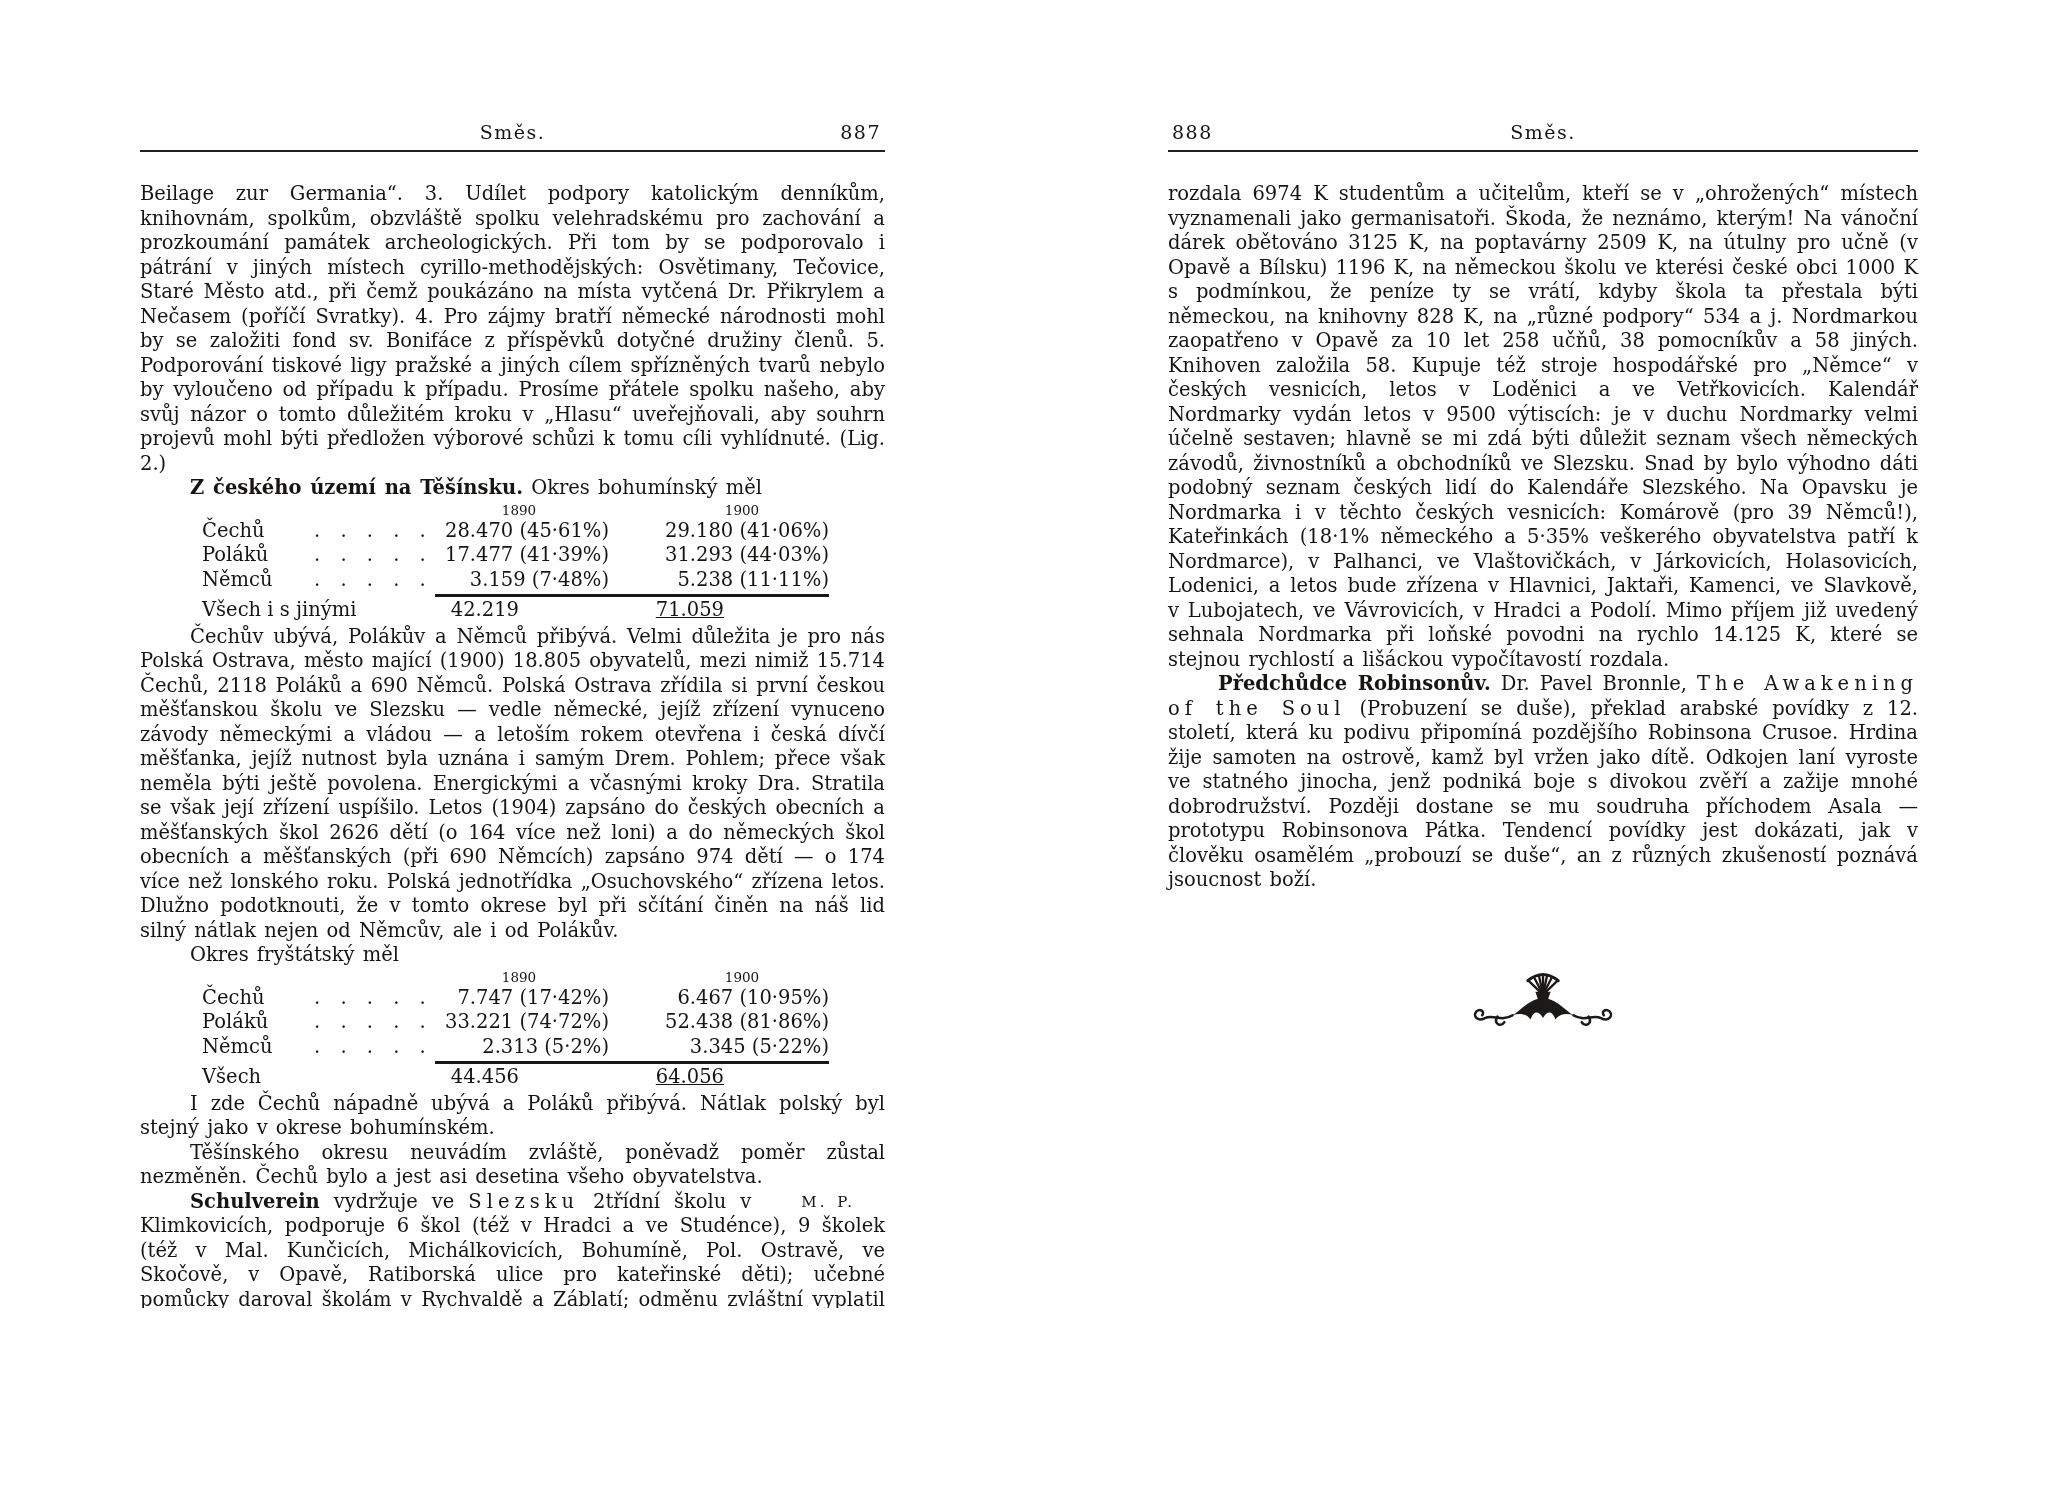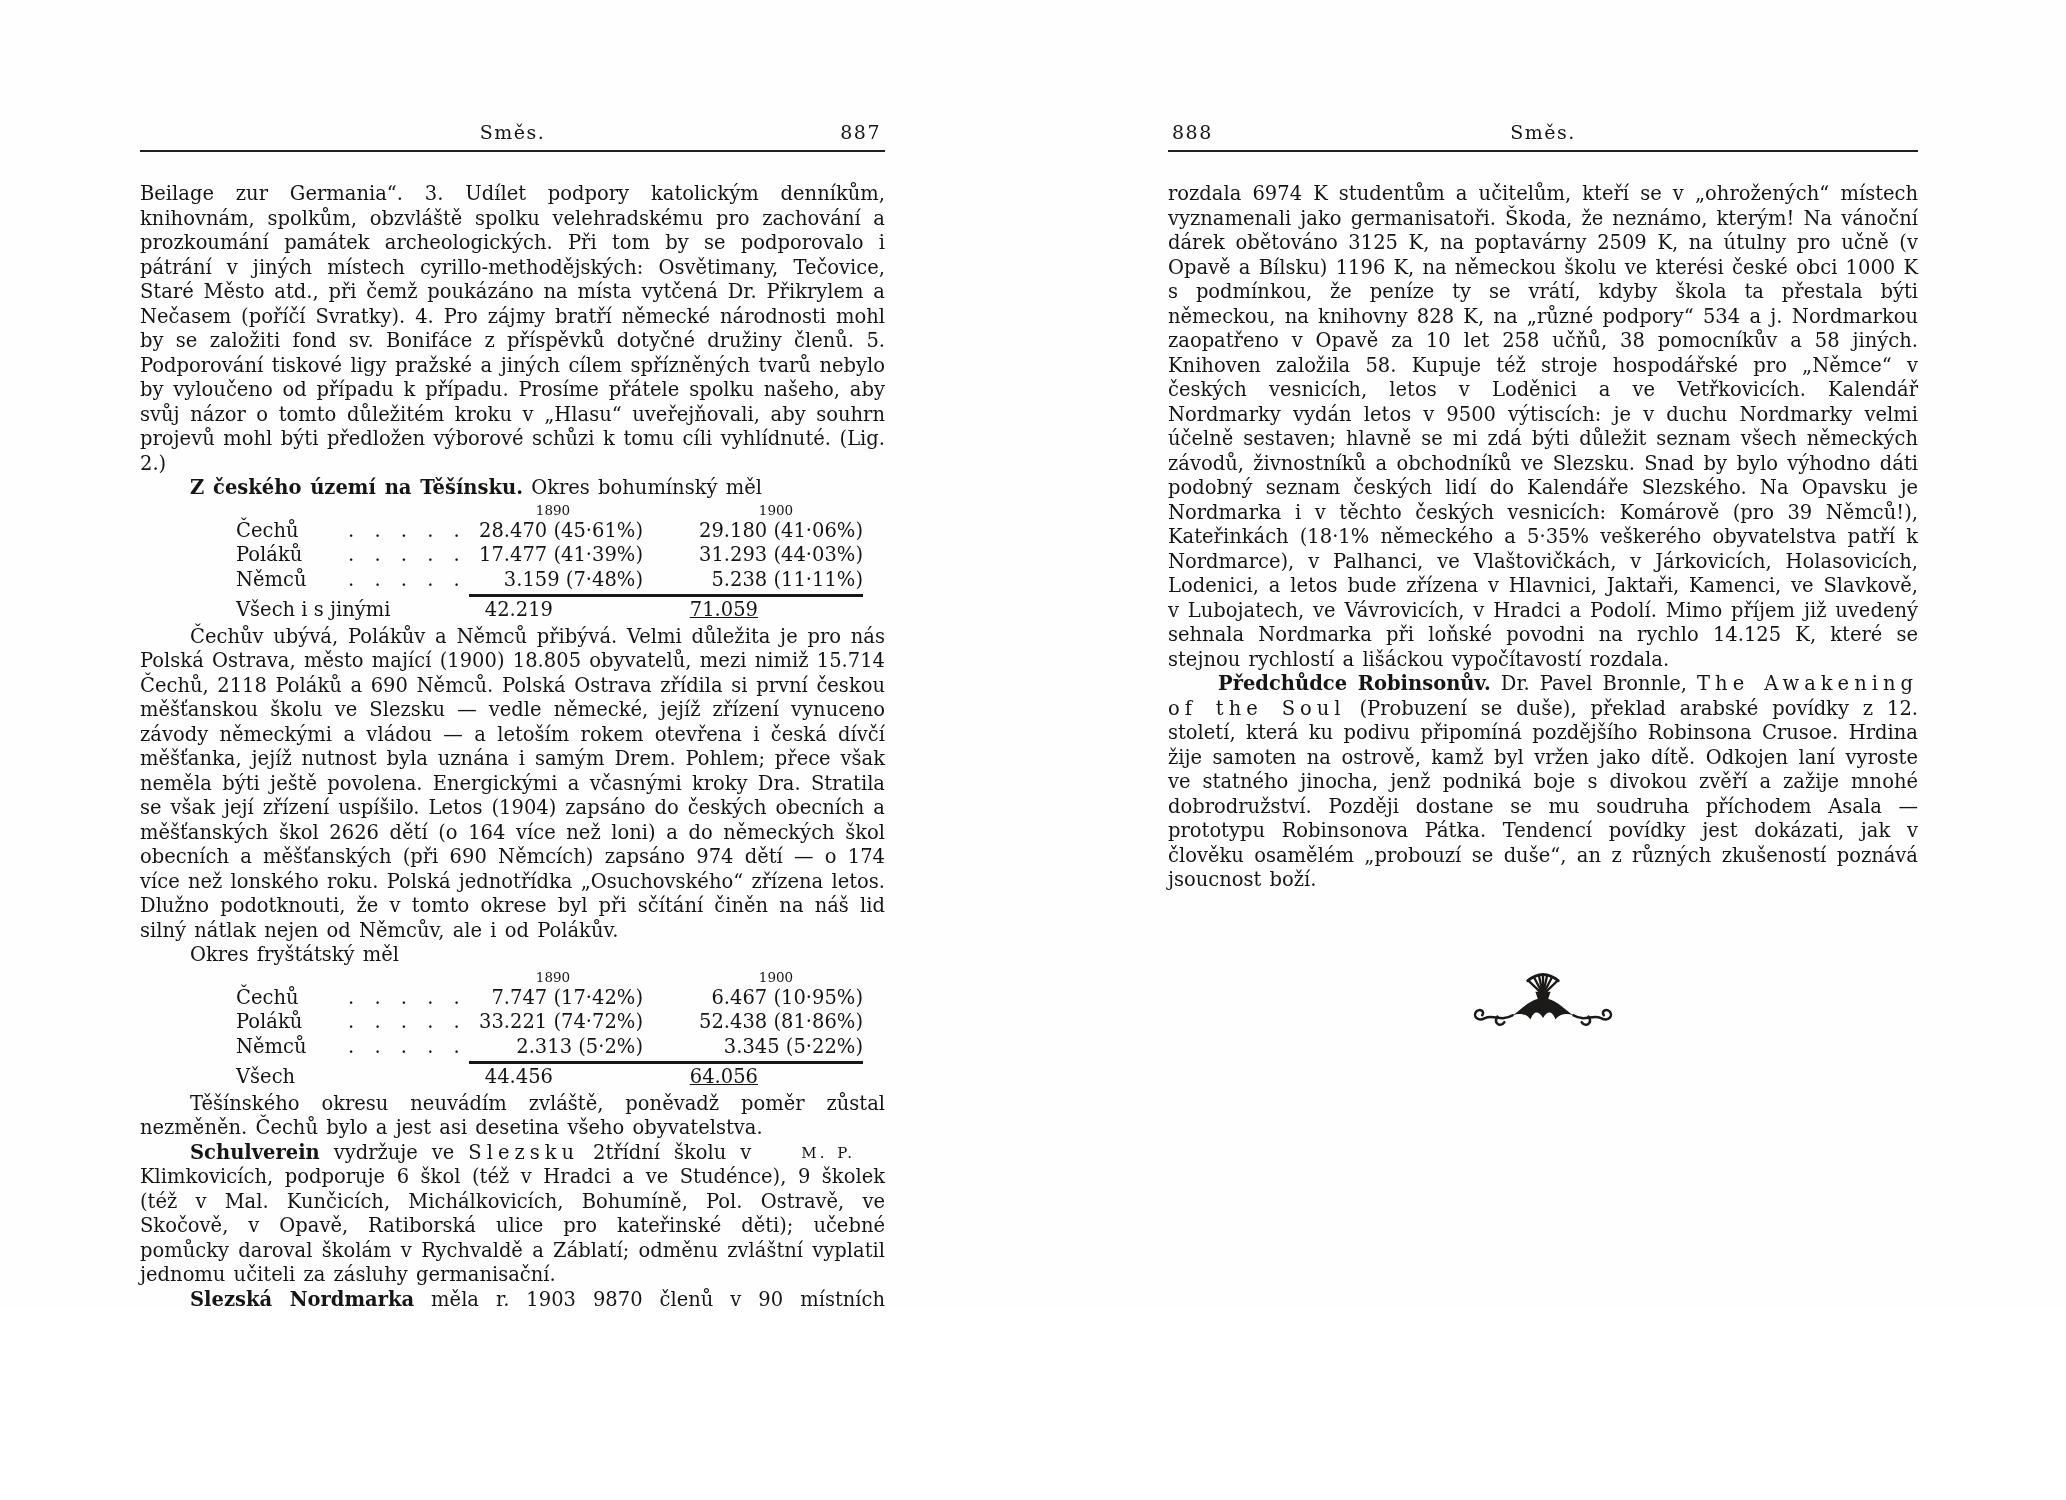--- a/index.html
+++ b/index.html
@@ -47,21 +47,21 @@
   .spaced { letter-spacing: 5px; }
   .sig {
     float: right;
     font-size: 15px;
     letter-spacing: 3px;
     padding-right: 30px;
     line-height: 24.5px;
   }
 
   .stat-table {
-    margin: 1px 0 2px 96px;
+    margin: 1px 0 2px 62px;
     font-size: 19.5px;
     line-height: 24.5px;
   }
   .yrow, .trow, .totrow {
     display: grid;
     grid-template-columns: 112px 115px 180px 220px;
   }
   .yrow { font-size: 13.5px; line-height: 17px; }
   .ty1 { grid-column: 3; text-align: center; }
   .ty2 { grid-column: 4; text-align: center; padding-left: 46px; }
@@ -154,20 +154,21 @@
           <span class="tv">3.345 (5·22%)</span>
         </div>
         <div class="total-rule"></div>
         <div class="totrow">
           <span class="tlabel">Všech</span>
           <span class="tv tv1">44.456</span>
           <span class="tv tv2">64.056</span>
         </div>
       </div>
 
+      <p class="par ind">I zde Čechů nápadně ubývá a Poláků přibývá. Nátlak polský byl stejný jako v okrese bohumínském.</p>
 
       <p class="par ind"><span>Těšínského okresu neuvádím zvláště, poněvadž poměr zůstal nezměněn. Čechů bylo a jest asi desetina všeho obyvatelstva.</span><span class="sig">M. P.</span></p>
 
       <p class="par ind"><span class="lead">Schulverein</span><span> vydržuje ve </span><span class="spaced">Slezsku</span><span> 2třídní školu v Klimkovicích, podporuje 6 škol (též v Hradci a ve Studénce), 9 školek (též v Mal. Kunčicích, Michálkovicích, Bohumíně, Pol. Ostravě, ve Skočově, v Opavě, Ratiborská ulice pro kateřinské děti); učebné pomůcky daroval školám v Rychvaldě a Záblatí; odměnu zvláštní vyplatil jednomu učiteli za zásluhy germanisační.</span></p>
 
       <p class="par ind"><span class="lead">Slezská Nordmarka</span><span> měla r. 1903 9870 členů v 90 místních skupinách (6 ženských). Příjmů měla 28.920·54 K, vydání 25 576·82 K. Z toho</span></p>
 
     </div>
   </div>
 

